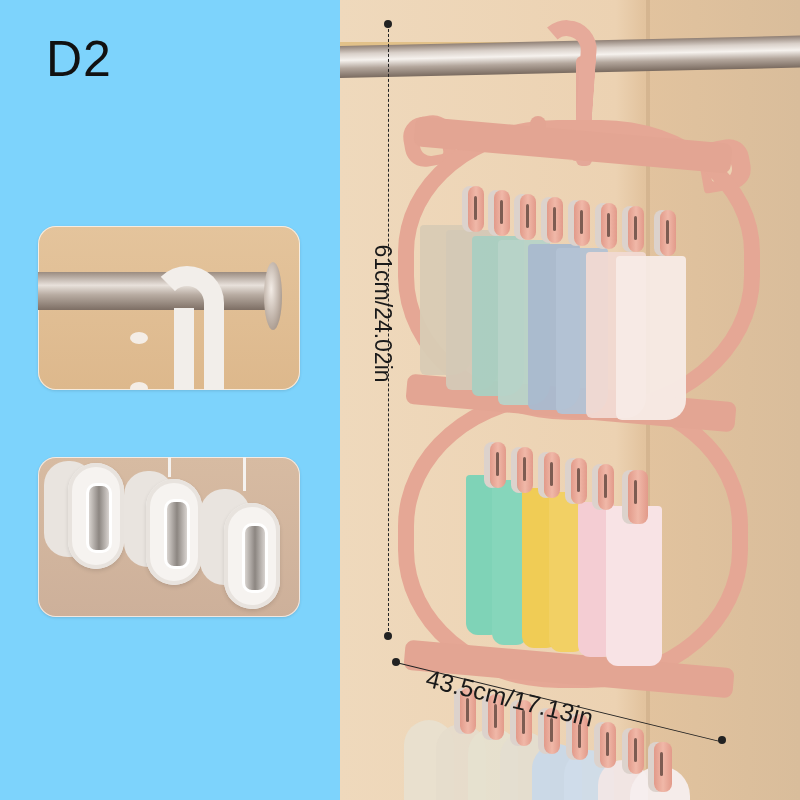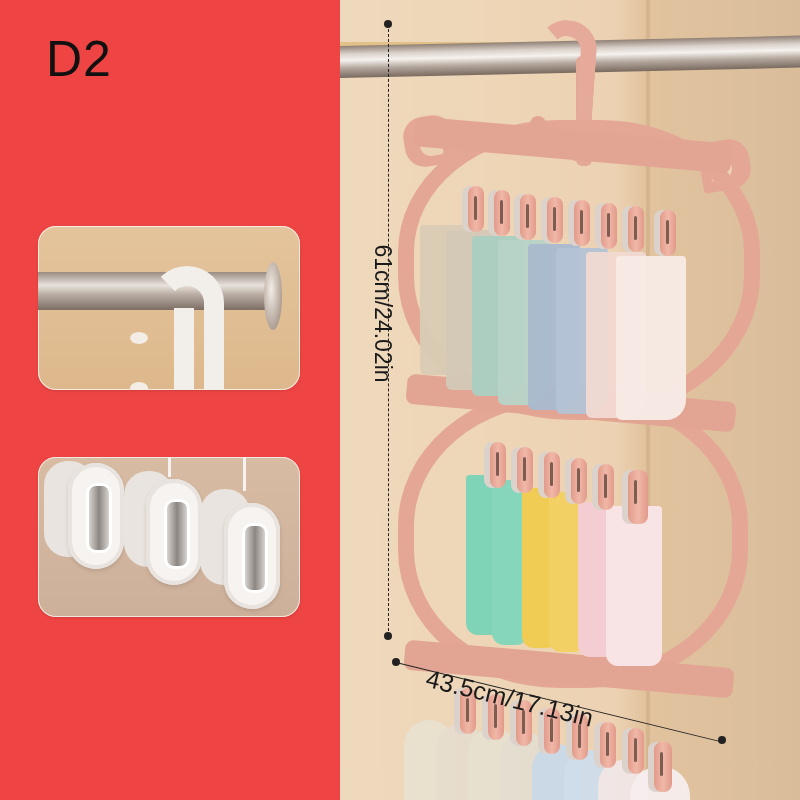--- a/index.html
+++ b/index.html
@@ -1,21 +1,21 @@
 <!DOCTYPE html>
 <html><head>
 <meta charset="utf-8">
 <style>
   html, body { margin: 0; padding: 0; }
   body {
     width: 800px; height: 800px; overflow: hidden; position: relative;
     background: #ffffff;
     font-family: "Liberation Sans", sans-serif;
   }
-  .left-panel { position: absolute; left: 0; top: 0; width: 340px; height: 800px; background: #ef4444; }
+  .left-panel { position: absolute; left: 0; top: 0; width: 340px; height: 800px; background: #7dd3fc; }
   .variant-label {
     position: absolute; left: 46px; top: 30px;
     font-size: 50px; color: #111111; font-weight: 400; letter-spacing: 1px;
   }
   .inset {
     position: absolute; left: 38px; width: 262px; border-radius: 18px; overflow: hidden;
     box-shadow: 0 1px 3px rgba(0,0,0,0.12), inset 0 0 0 1px rgba(255,255,255,0.7);
   }
   .inset-rod { top: 226px; height: 164px; background: linear-gradient(180deg,#e4c49c 0%,#ddb88c 100%); }
   .inset-clips { top: 457px; height: 160px; background: linear-gradient(180deg,#d7bba2 0%,#cdb09a 100%); }

